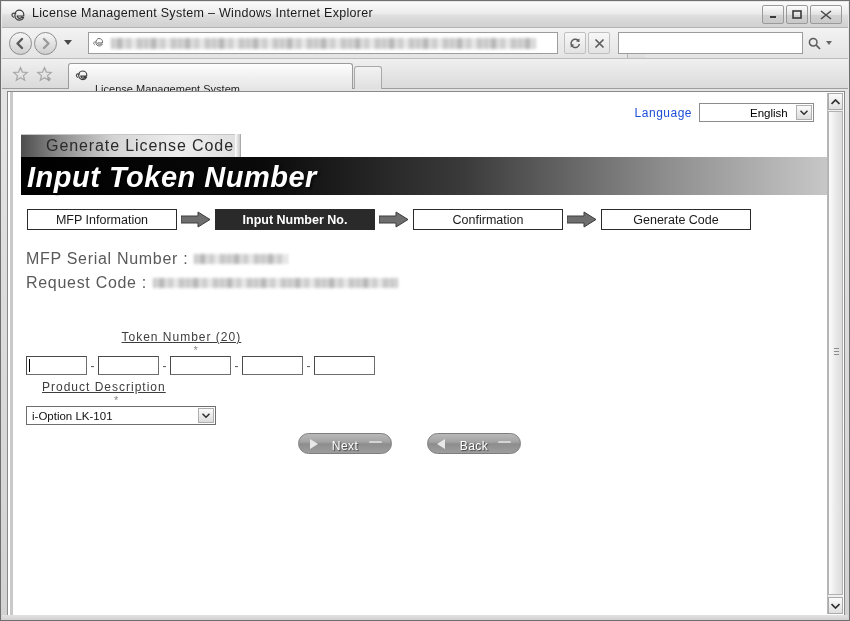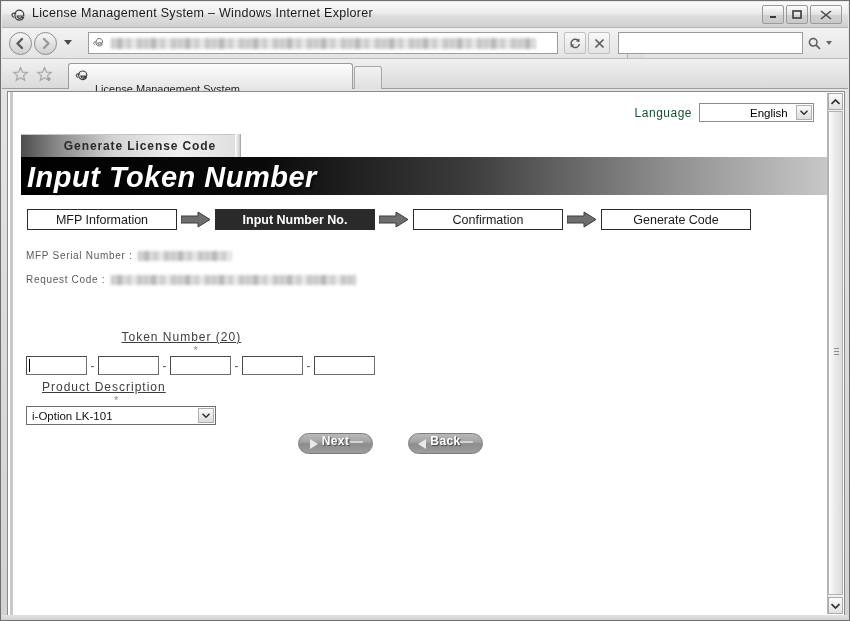--- a/index.html
+++ b/index.html
@@ -193,21 +193,21 @@
     border-left: 3px solid #c9c9c9;
     box-sizing: border-box;
   }
 
   
   .lang-row {
     position: absolute; right: 12px; top: 11px;
     display: flex; align-items: center; gap: 7px;
   }
   .lang-label {
-    font-size: 12px; color: #14532d;
+    font-size: 12px; color: #1d4ed8;
     letter-spacing: 0.5px;
   }
   .lang-select {
     width: 115px; height: 19px;
     background: #ffffff;
     border: 1px solid #8c8c8c;
     box-sizing: border-box;
     position: relative;
     display: flex; align-items: center; padding-left: 46px;
   }
@@ -227,24 +227,23 @@
   
   .apptab {
     position: absolute; left: 8px; top: 42px;
     width: 220px; height: 23px;
     background: linear-gradient(to right, #4d4d4d 0%, #8e8e8e 18%, #d4d4d4 42%, #efefef 72%, #dedede 100%);
     border-top: 1px solid #c6c6c6;
     box-sizing: border-box;
     display: flex; align-items: center; justify-content: center;
   }
   .apptab-label {
-    font-size: 12px; color: #2a2a2a;
+    font-size: 16px; color: #2a2a2a;
     letter-spacing: 0.9px;
     margin-left: 18px;
-    font-weight: bold;
   }
   .apptab-sep {
     position: absolute; left: 222px; top: 42px;
     width: 6px; height: 23px;
     background: linear-gradient(to right, #ffffff, #c8c8c8);
     border-right: 1px solid #aaaaaa;
     box-sizing: border-box;
   }
 
   
@@ -284,21 +283,21 @@
   .step.s3 { width: 150px; }
   .arrow-sep {
     width: 38px; height: 21px;
     display: flex; align-items: center; justify-content: center;
   }
 
   
   .inforow {
     position: absolute; left: 13px;
     display: flex; align-items: center;
-    font-size: 10px;
+    font-size: 16px;
     color: #5a5a5a;
     letter-spacing: 0.7px;
     white-space: nowrap;
   }
   .inforow.r1 { top: 158px; }
   .inforow.r2 { top: 182px; }
   .info-blur { display: inline-block; height: 10px; margin-left: 6px; }
   .info-blur.w1 { width: 94px; }
   .info-blur.w2 { width: 245px; }
 
@@ -353,27 +352,27 @@
     box-sizing: border-box;
     display: flex; align-items: center; justify-content: center;
   }
 
   
   .actions {
     position: absolute; left: 285px; top: 341px;
     display: flex; gap: 35px;
   }
   .pillbtn {
-    width: 75px; height: 21px;
+    width: 94px; height: 21px;
     border-radius: 11px;
     background: linear-gradient(to bottom, #b9b9b9 0%, #a3a3a3 42%, #8d8d8d 52%, #9d9d9d 100%);
     border: 1px solid #7d7d7d;
     box-sizing: border-box;
     position: relative;
-    display: flex; align-items: flex-start; justify-content: center; font-weight: bold;
+    display: flex; align-items: flex-end; justify-content: center;
   }
   .pillbtn-label {
     font-size: 12px; color: #ffffff;
     text-shadow: 1px 1px 1px rgba(60,60,60,0.9);
     letter-spacing: 0.4px;
   }
   .pill-tri-r {
     position: absolute; left: 11px; top: 5px;
     width: 0; height: 0;
     border-top: 5px solid transparent;

